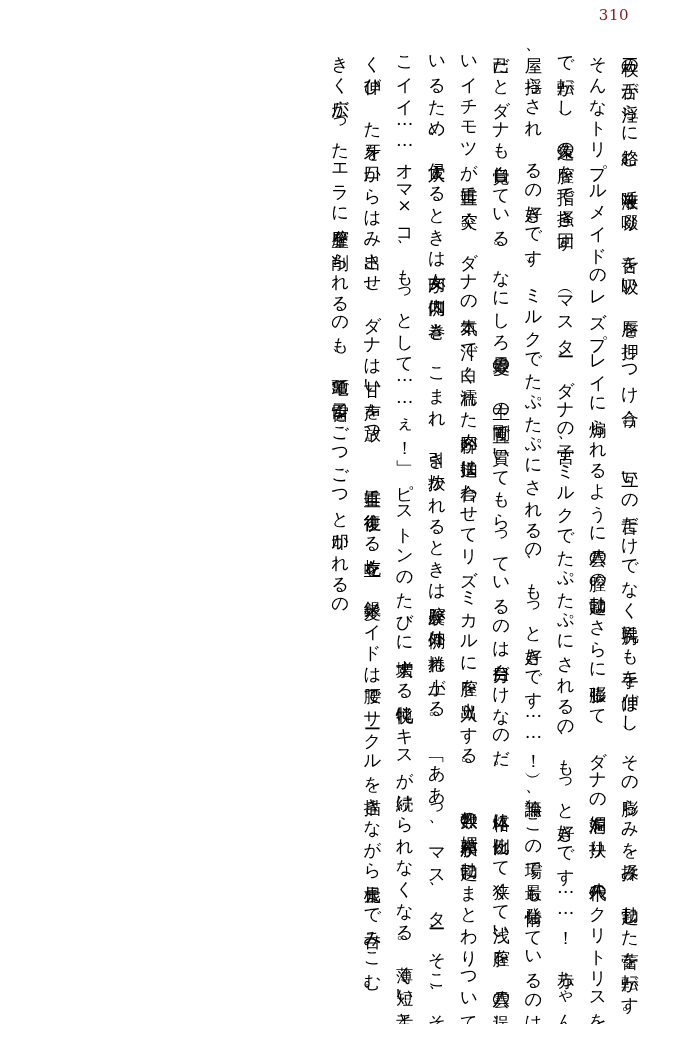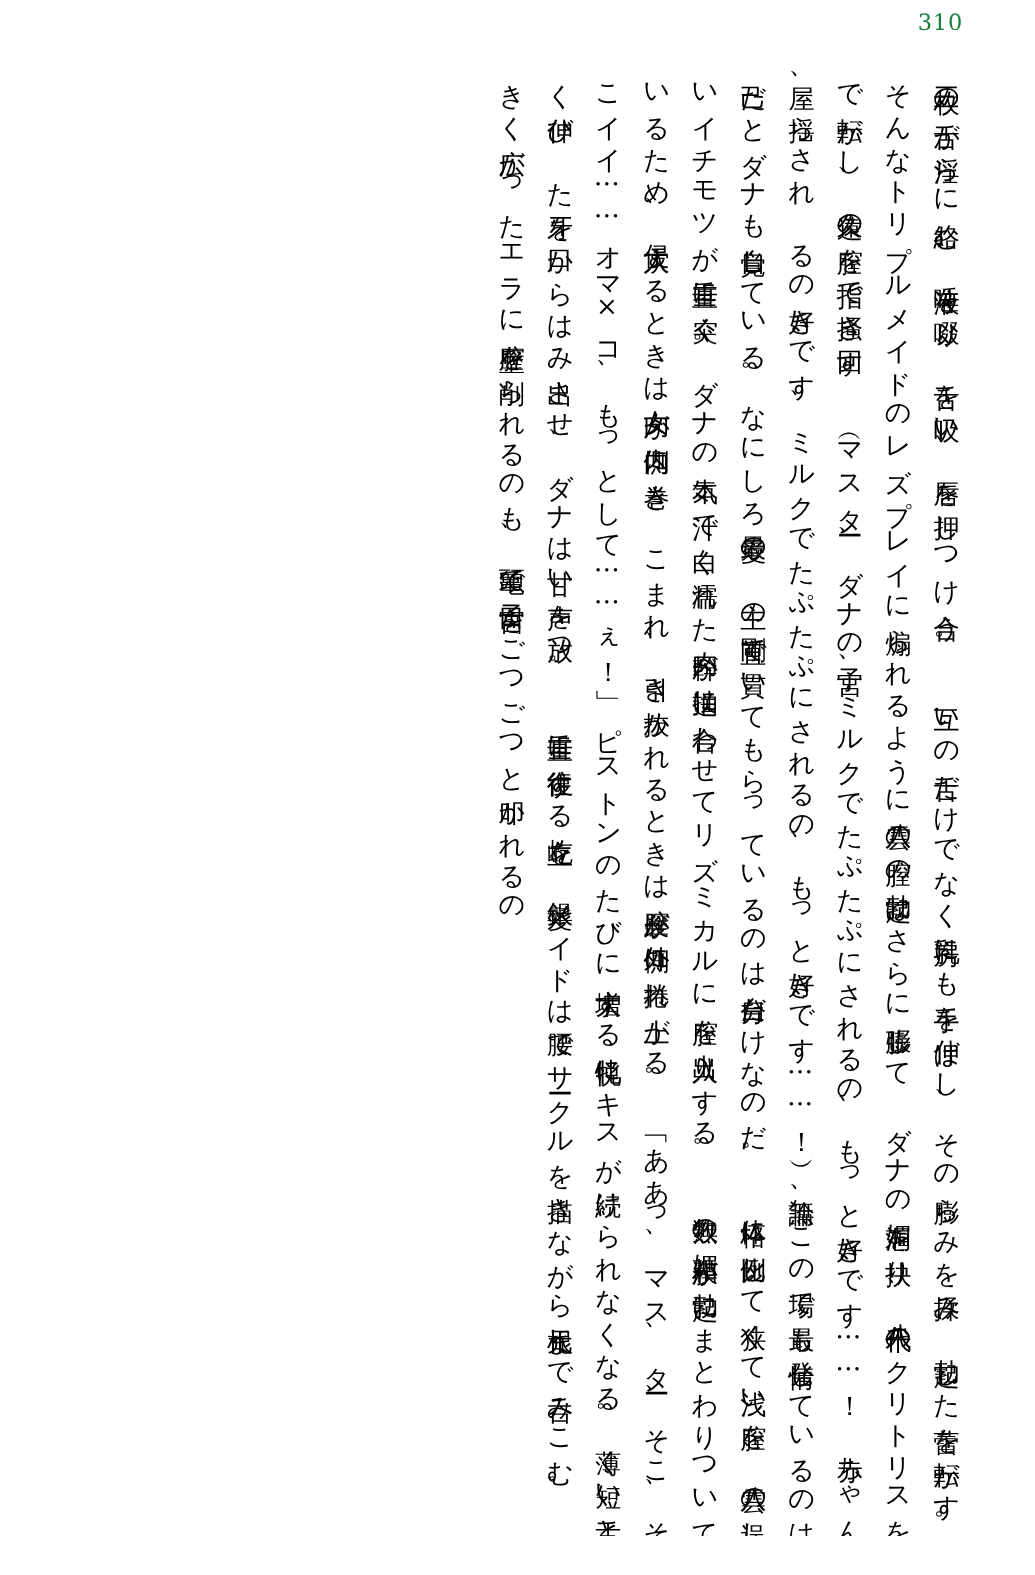--- a/index.html
+++ b/index.html
@@ -17,25 +17,25 @@
   .page {
     position: relative;
     width: 690px;
     height: 1050px;
     box-sizing: border-box;
     background: #ffffff;
   }
   .page-number {
     position: absolute;
     top: 6px;
-    right: 48px;
+    right: 61px;
     font-size: 15px;
     letter-spacing: 0.5px;
     font-family: "DejaVu Serif", "Liberation Serif", serif;
-    color: #15803d;
+    color: #7f1d1d;
   }
   .body-text {
     position: absolute;
     top: 44px;
     right: 44px;
     left: 36px;
     bottom: 26px;
     writing-mode: vertical-rl;
     text-orientation: upright;
     font-size: 17.4px;

